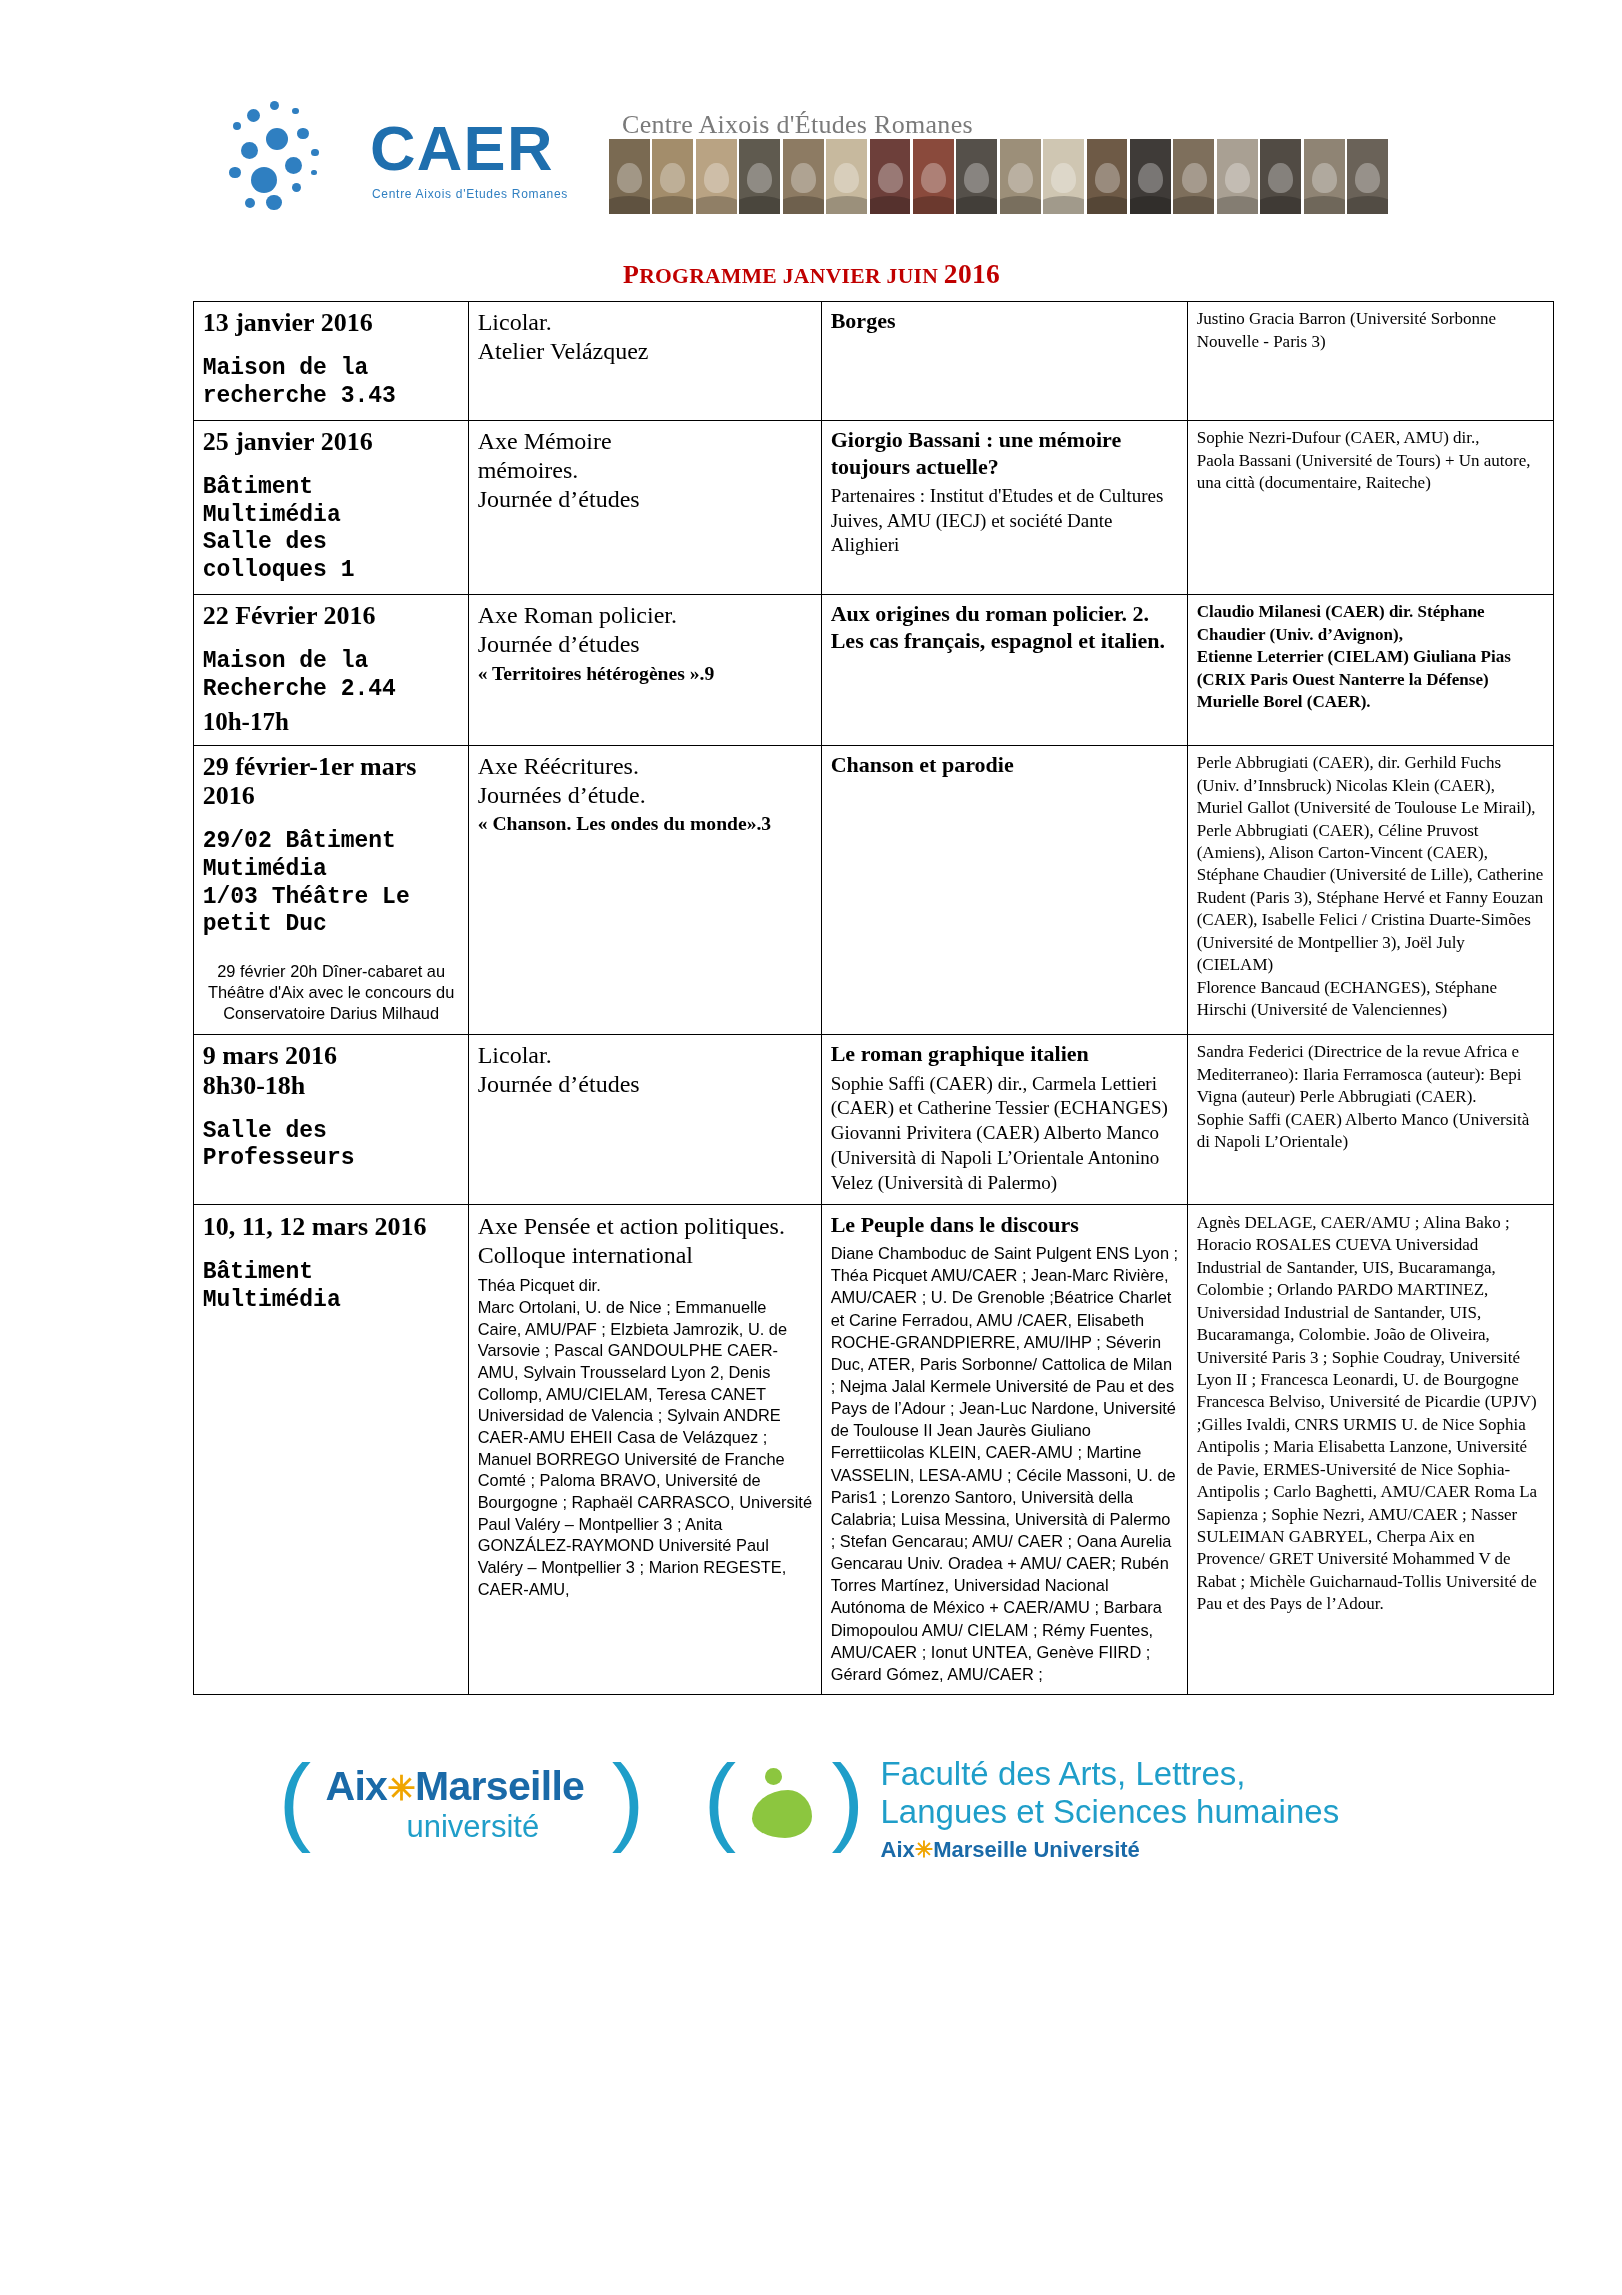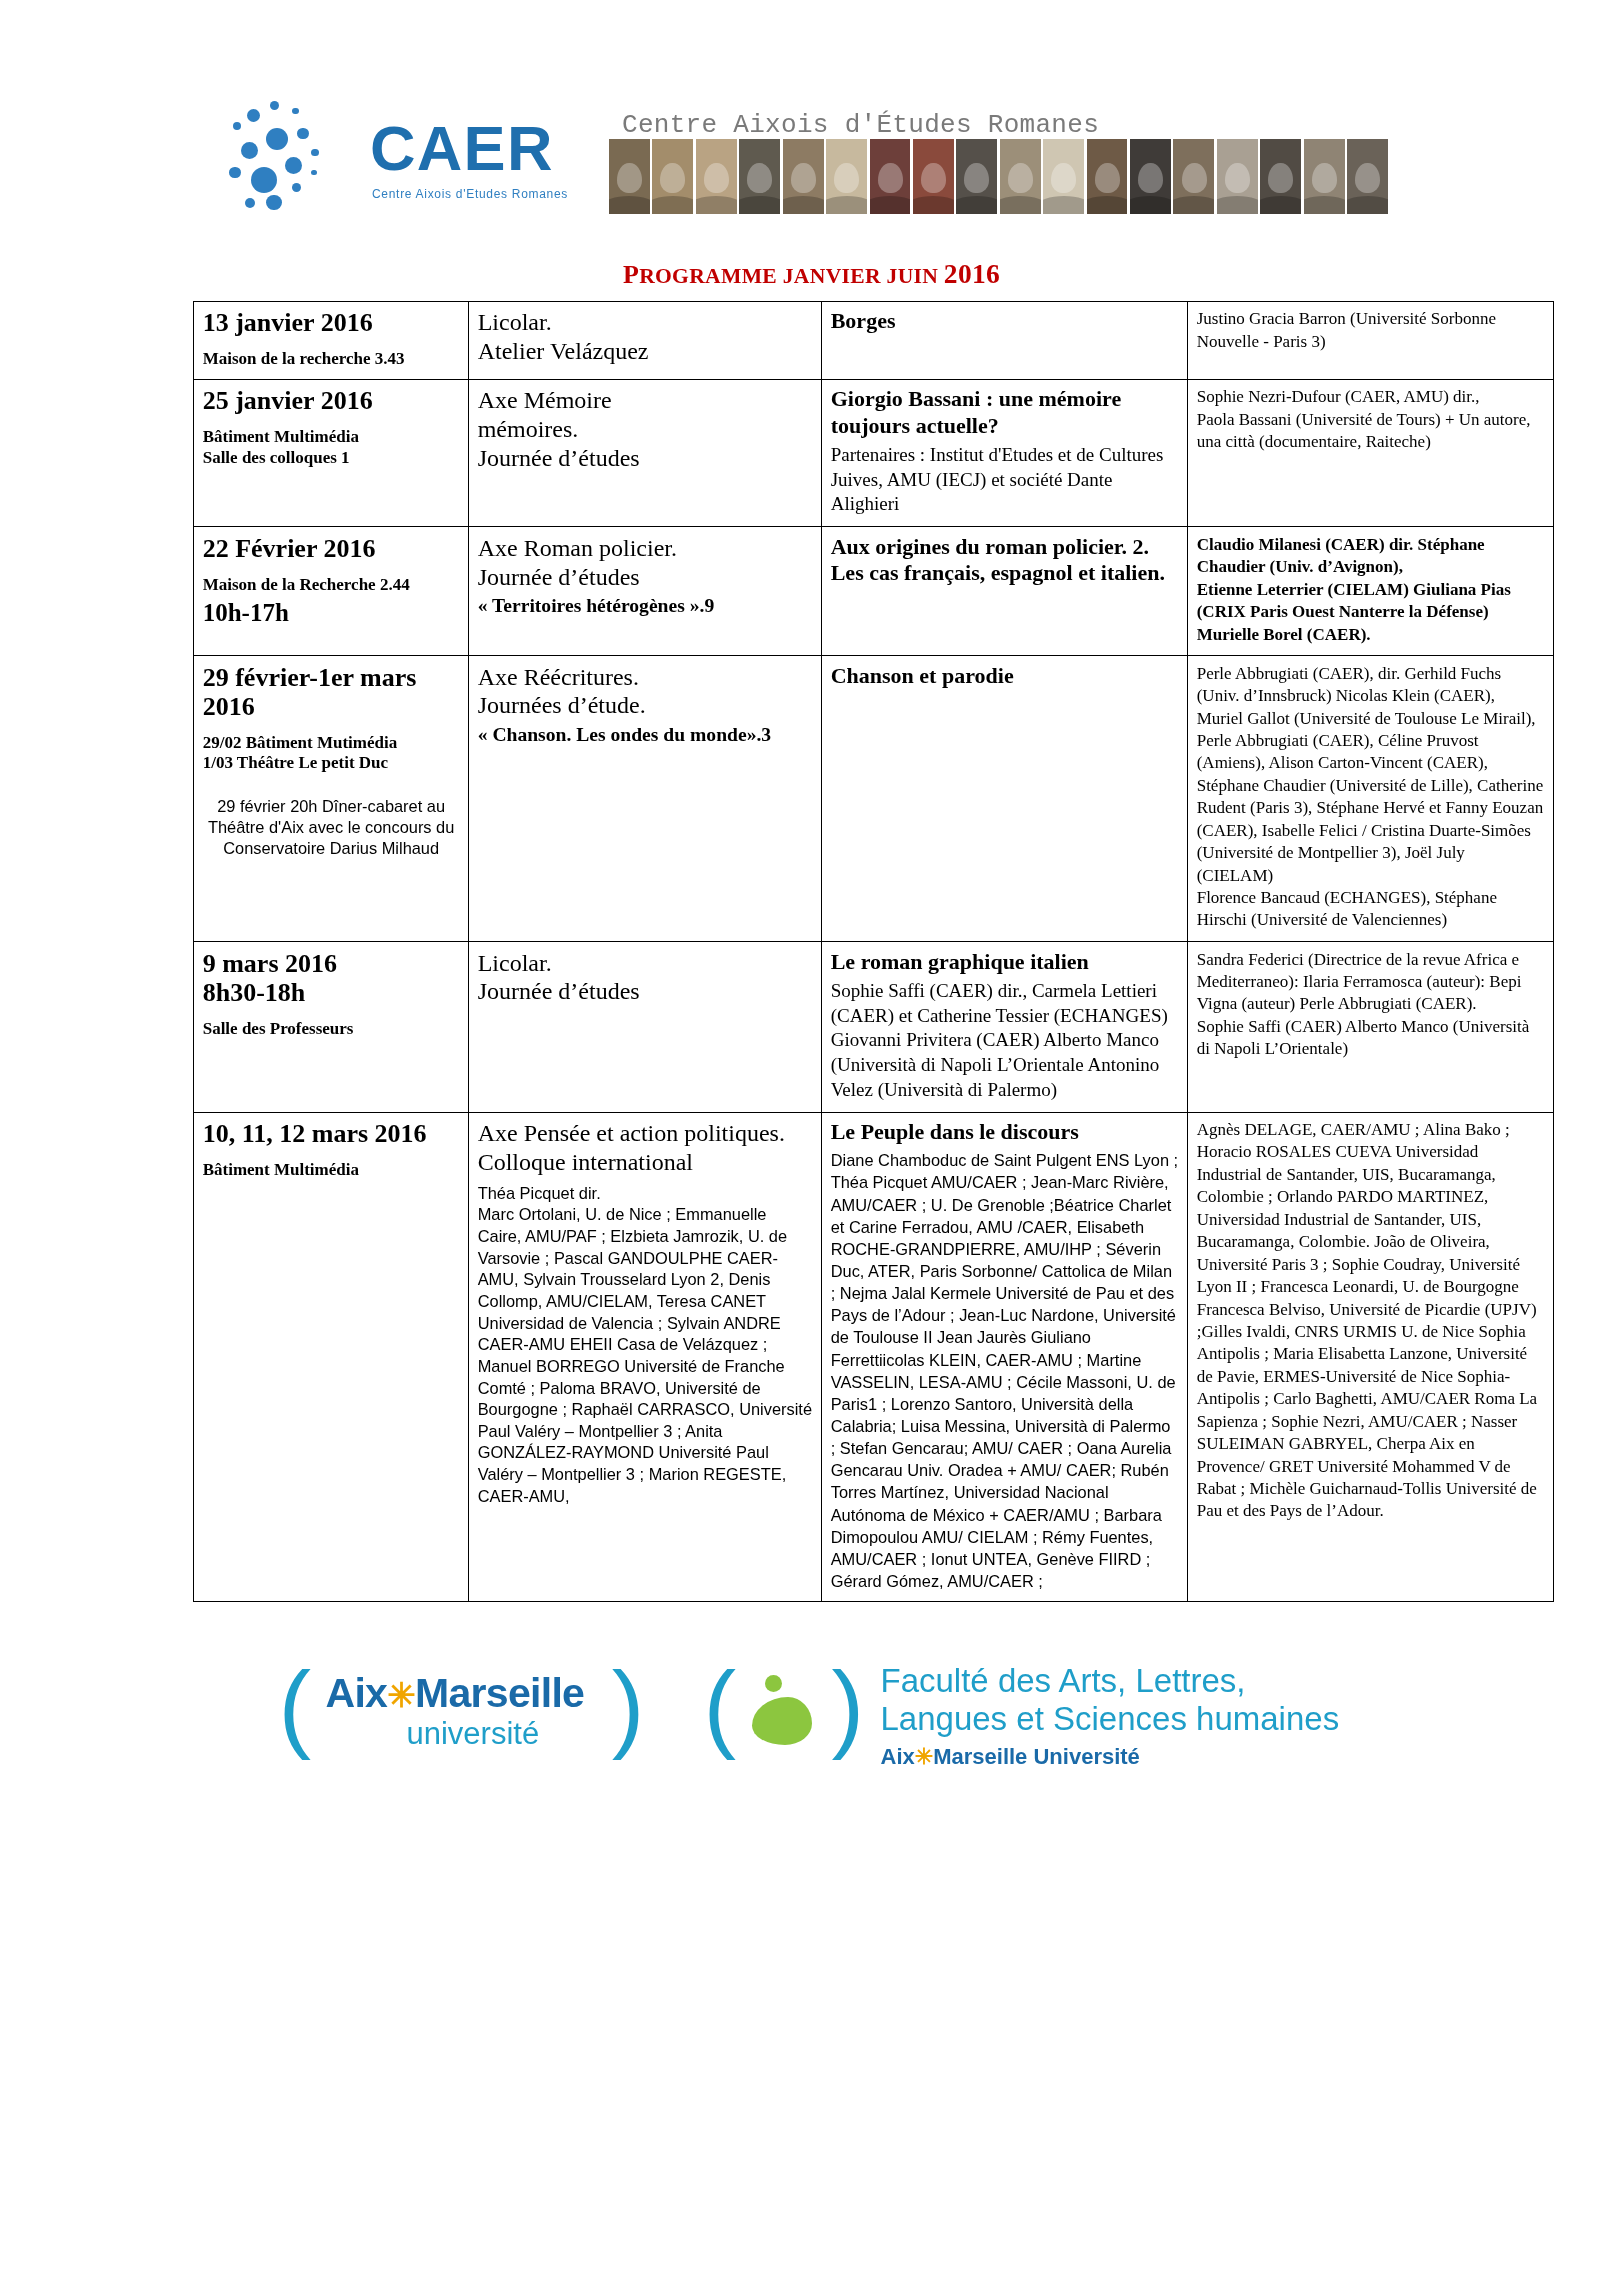--- a/index.html
+++ b/index.html
@@ -61,21 +61,21 @@
     top: 88px;
     font-family: "Liberation Sans", sans-serif;
     font-size: 12px;
     color: #2f7fc1;
     letter-spacing: 0.7px;
   }
   .centre-title {
     position: absolute;
     left: 432px;
     top: 18.3px;
-    font-family: Liberation Mono, monospace;
+    font-family: Liberation Serif, serif;
     font-size: 26px;
     color: #7a7a7a;
     letter-spacing: 0.3px;
   }
   .filmstrip {
     position: absolute;
     left: 419px;
     top: 47px;
     width: 779px;
     height: 75px;
@@ -145,25 +145,25 @@
   col.c4 { width: 366px; }
 
   
   .date-main {
     font-size: 26px;
     font-weight: bold;
     line-height: 1.12;
     font-family: "Liberation Serif", serif;
   }
   .date-sub {
-    font-size: 17px;
+    font-size: 23px;
     font-weight: bold;
     line-height: 1.2;
-    margin-top: 12px;
-    font-family: Liberation Serif, serif;
+    margin-top: 18px;
+    font-family: Liberation Mono, monospace;
   }
   .date-hours {
     font-size: 25px;
     font-weight: bold;
     margin-top: 3.9px;
   }
   .date-note {
     font-family: "Liberation Sans", sans-serif;
     font-size: 16.4px;
     line-height: 1.3;

